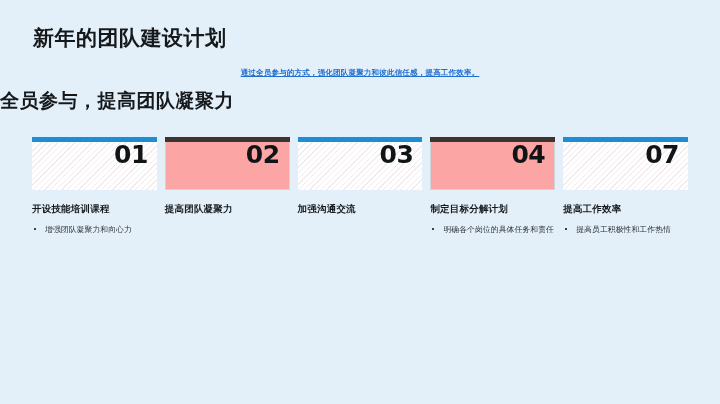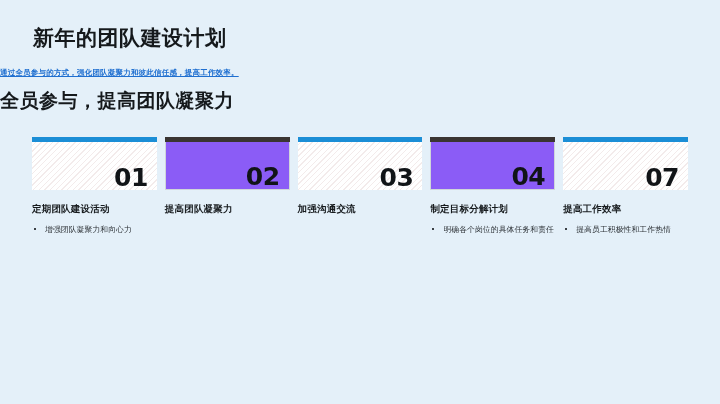--- a/index.html
+++ b/index.html
@@ -34,21 +34,21 @@
     letter-spacing: 0.5px;
     white-space: nowrap;
   }
 
   
   .caption {
     position: absolute;
     left: 0;
     right: 0;
     top: 68px;
-    text-align: left;
+    text-align: center;
     font-size: 7.5px;
     font-weight: bold;
     color: #1f6fd0;
     text-decoration: underline;
     letter-spacing: 0.2px;
     white-space: nowrap;
   }
 
   
   .subtitle {
@@ -82,41 +82,41 @@
   .card-bar {
     height: 5px;
     width: 100%;
   }
 
   .card-box {
     position: relative;
     height: 48px;
     box-sizing: border-box;
     display: flex;
-    align-items: flex-end;
+    align-items: flex-start;
     justify-content: flex-end;
     padding-left: 35px;
   }
 
   
   .card-box.hatched {
     background-color: #fdfcfc;
     background-image: repeating-linear-gradient(
       -45deg,
       #ffffff 0px,
       #ffffff 3px,
       #f3ebeb 3px,
       #f3ebeb 4px
     );
     border: none;
   }
 
   
   .card-box.plain {
-    background: #8b5cf6;
+    background: #fca5a5;
     border: 1px solid #cfd6da;
     border-top: none;
   }
 
   .card-num {
     font-size: 25px;
     font-weight: bold;
     color: #111417;
     line-height: 1;
     padding-right: 9px;
@@ -166,21 +166,21 @@
   <div class="caption">通过全员参与的方式，强化团队凝聚力和彼此信任感，提高工作效率。</div>
 
   <div class="subtitle">全员参与，提高团队凝聚力</div>
 
   <div class="cards">
       <div class="card">
         <div class="card-bar" style="background: rgb(27, 142, 214);"></div>
         <div class="card-box hatched">
           <div class="card-num">01</div>
         </div>
-        <div class="card-heading">定期团队建设活动</div>
+        <div class="card-heading">开设技能培训课程</div>
         <ul class="card-bullets">
           <li><span class="dot"></span><span>增强团队凝聚力和向心力</span></li>
         </ul>
       </div>
       <div class="card">
         <div class="card-bar" style="background: rgb(58, 53, 50);"></div>
         <div class="card-box plain">
           <div class="card-num">02</div>
         </div>
         <div class="card-heading">提高团队凝聚力</div>

